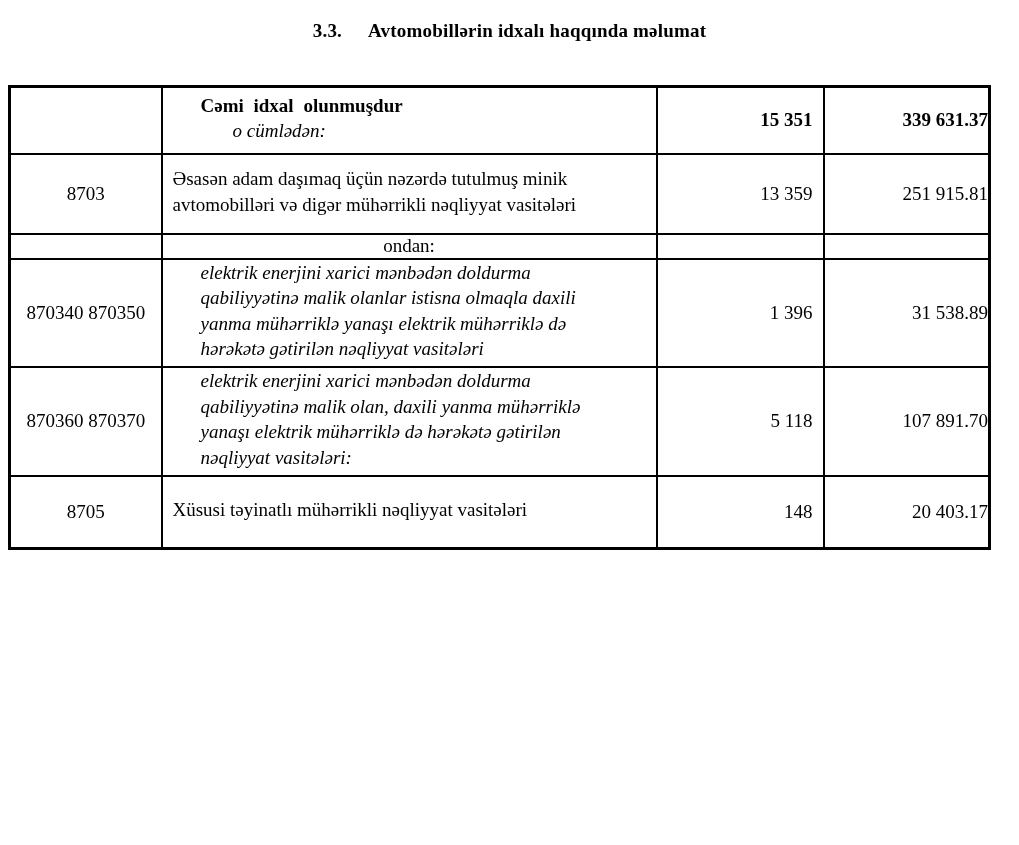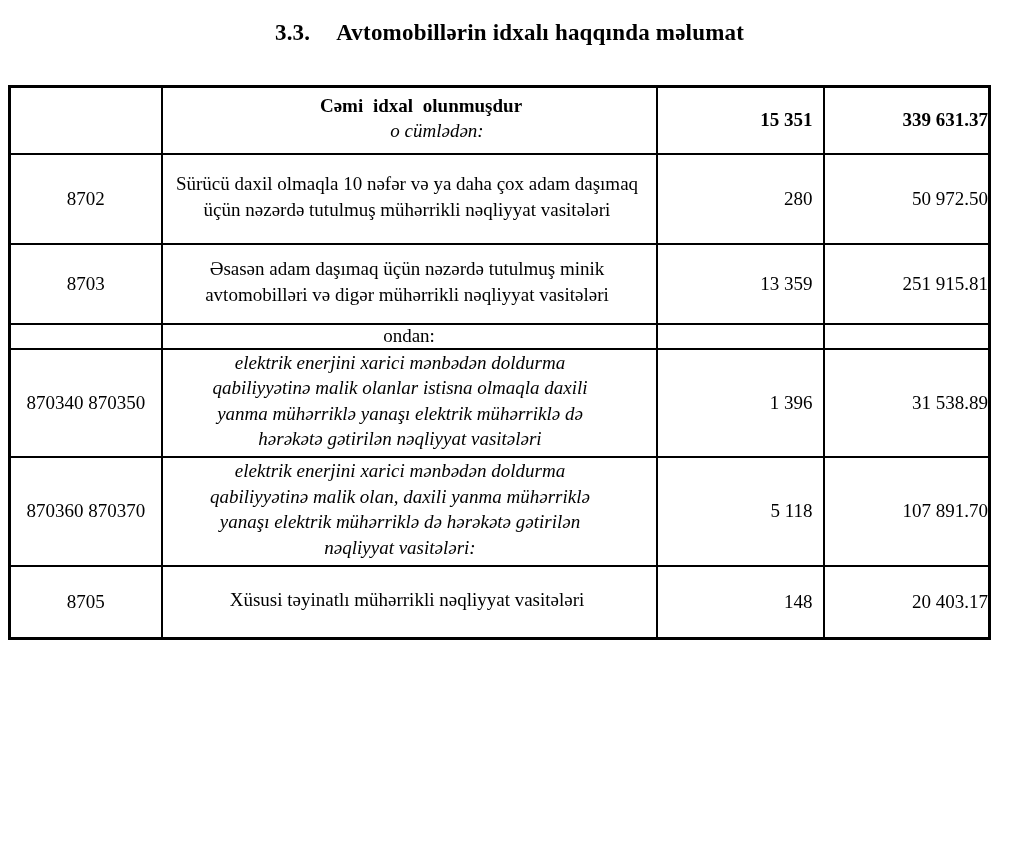--- a/index.html
+++ b/index.html
@@ -12,21 +12,21 @@
     font-family: "Liberation Serif", serif;
     color: #000000;
     overflow: hidden;
   }
   .title {
     position: absolute;
     top: 20px;
     left: 0;
     width: 1019px;
     text-align: center;
-    font-size: 23px;
+    font-size: 19px;
     font-weight: bold;
     letter-spacing: 0.2px;
   }
   .title .num { margin-right: 26px; }
   table.import {
     position: absolute;
     top: 85px;
     left: 8px;
     width: 980px;
     border-collapse: collapse;
@@ -42,21 +42,21 @@
   th.hdr {
     background: #ededed;
     font-weight: bold;
     text-align: center;
     white-space: pre-line;
     line-height: 1.28;
     font-size: 19px;
     padding: 4px 6px;
   }
   td.code { text-align: center; padding: 2px 4px; }
-  td.name { text-align: center; padding: 0 14px 4px 10px; line-height: 1.35; }
+  td.name { text-align: left; padding: 0 14px 4px 10px; line-height: 1.35; }
   td.name.sub { font-style: italic; padding-left: 38px; padding-right: 56px; }
   td.name.center { text-align: center; padding: 0 4px; line-height: 1.1; }
   td.qty  { text-align: right; padding: 2px 10px 2px 4px; margin-left: 28px; }
   td.val  { text-align: right; padding: 2px 0 2px 4px; }
   tr.total td { font-weight: bold; }
   tr.total td.name { padding-left: 38px; }
   .total-line1 { display: block; font-weight: bold; word-spacing: 5px; }
   .total-line2 { display: block; font-weight: normal; font-style: italic; margin-left: 32px; }
 </style>
 </head>
@@ -80,26 +80,20 @@
     <tr class="total" style="height:67px;">
       <td class="code"></td>
       <td class="name">
         <span class="total-line1">Cəmi idxal olunmuşdur</span>
         <span class="total-line2">o cümlədən:</span>
       </td>
       <td class="qty">15 351</td>
       <td class="val">339 631.37</td>
     </tr>
 
-    <tr style="height:90px;">
-      <td class="code">8702</td>
-      <td class="name">Sürücü daxil olmaqla 10 nəfər və ya daha çox adam daşımaq üçün nəzərdə tutulmuş mühərrikli nəqliyyat vasitələri</td>
-      <td class="qty">280</td>
-      <td class="val">50 972.50</td>
-    </tr>
 
     <tr style="height:80px;">
       <td class="code">8703</td>
       <td class="name">Əsasən adam daşımaq üçün nəzərdə tutulmuş minik avtomobilləri və digər mühərrikli nəqliyyat vasitələri</td>
       <td class="qty">13 359</td>
       <td class="val">251 915.81</td>
     </tr>
 
     <tr style="height:25px;">
       <td class="code"></td>

